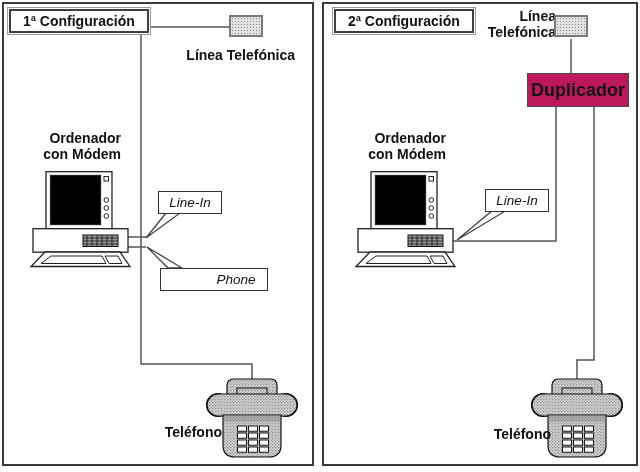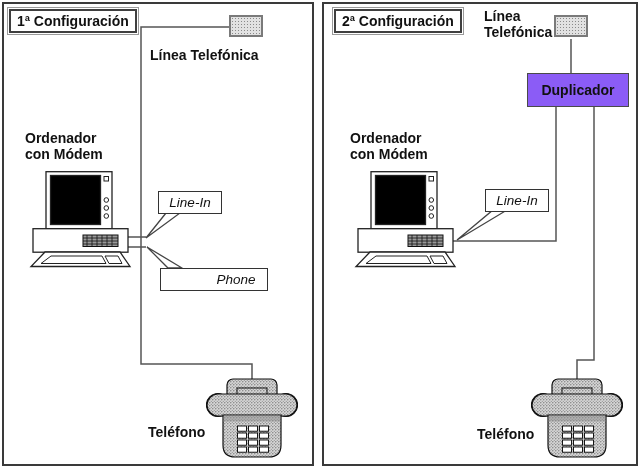--- a/index.html
+++ b/index.html
@@ -2,32 +2,32 @@
 <html><head>
 <meta charset="utf-8">
 <style>
   html,body{margin:0;padding:0;background:#fff;}
   #canvas{position:relative;width:640px;height:472px;background:#fff;overflow:hidden;
           font-family:"Liberation Sans",sans-serif;color:#111;}
   .panel{position:absolute;top:2px;height:464px;border:2px solid #3a3a3a;background:#fff;box-sizing:border-box;}
   #panel1{left:2px;width:312px;}
   #panel2{left:322px;width:316px;}
   .titlebox{position:absolute;background:#fff;border:1px solid #9a9a9a;padding:1px;z-index:4;}
-  .titlebox .inner{border:2px solid #3f3f3f;padding:2px 6px;font-weight:bold;font-size:14px;white-space:nowrap;background:#fff;}
-  .lbl{position:absolute;font-weight:bold;font-size:14px;line-height:16px;text-align:left;z-index:3;}
+  .titlebox .inner{border:2px solid #3f3f3f;padding:2px 12px;font-weight:bold;font-size:14px;white-space:nowrap;background:#fff;}
+  .lbl{position:absolute;font-weight:bold;font-size:14px;line-height:16px;text-align:right;z-index:3;}
   .socket{position:absolute;width:34px;height:22px;border:2px solid #7a7a7a;box-sizing:border-box;z-index:3;
           background-color:#e2e2e2;
           background-image:radial-gradient(circle,#8a8a8a 28%,rgba(0,0,0,0) 32%);
           background-size:3px 3px;}
   .callout{position:absolute;height:21px;border:1.5px solid #333;background:#fff;z-index:4;
            display:flex;align-items:center;justify-content:center;
            font-weight:normal;font-style:italic;font-size:13.5px;}
   .dupbox{position:absolute;left:527px;top:73px;width:102px;height:34px;border:1.5px solid #4a4a4a;
-          background:#8b5cf6;box-sizing:border-box;display:flex;align-items:center;justify-content:center;
-          font-weight:bold;font-size:14px;z-index:3;}
+          background:#be185d;box-sizing:border-box;display:flex;align-items:center;justify-content:center;
+          font-weight:bold;font-size:18px;z-index:3;}
   svg.icon{position:absolute;z-index:2;}
   #wires{position:absolute;left:0;top:0;z-index:1;pointer-events:none;}
   #tails{position:absolute;left:0;top:0;z-index:3;pointer-events:none;}
 </style>
 </head>
 <body>
 
 <div id="canvas">
 
   <div class="panel" id="panel1"></div>

